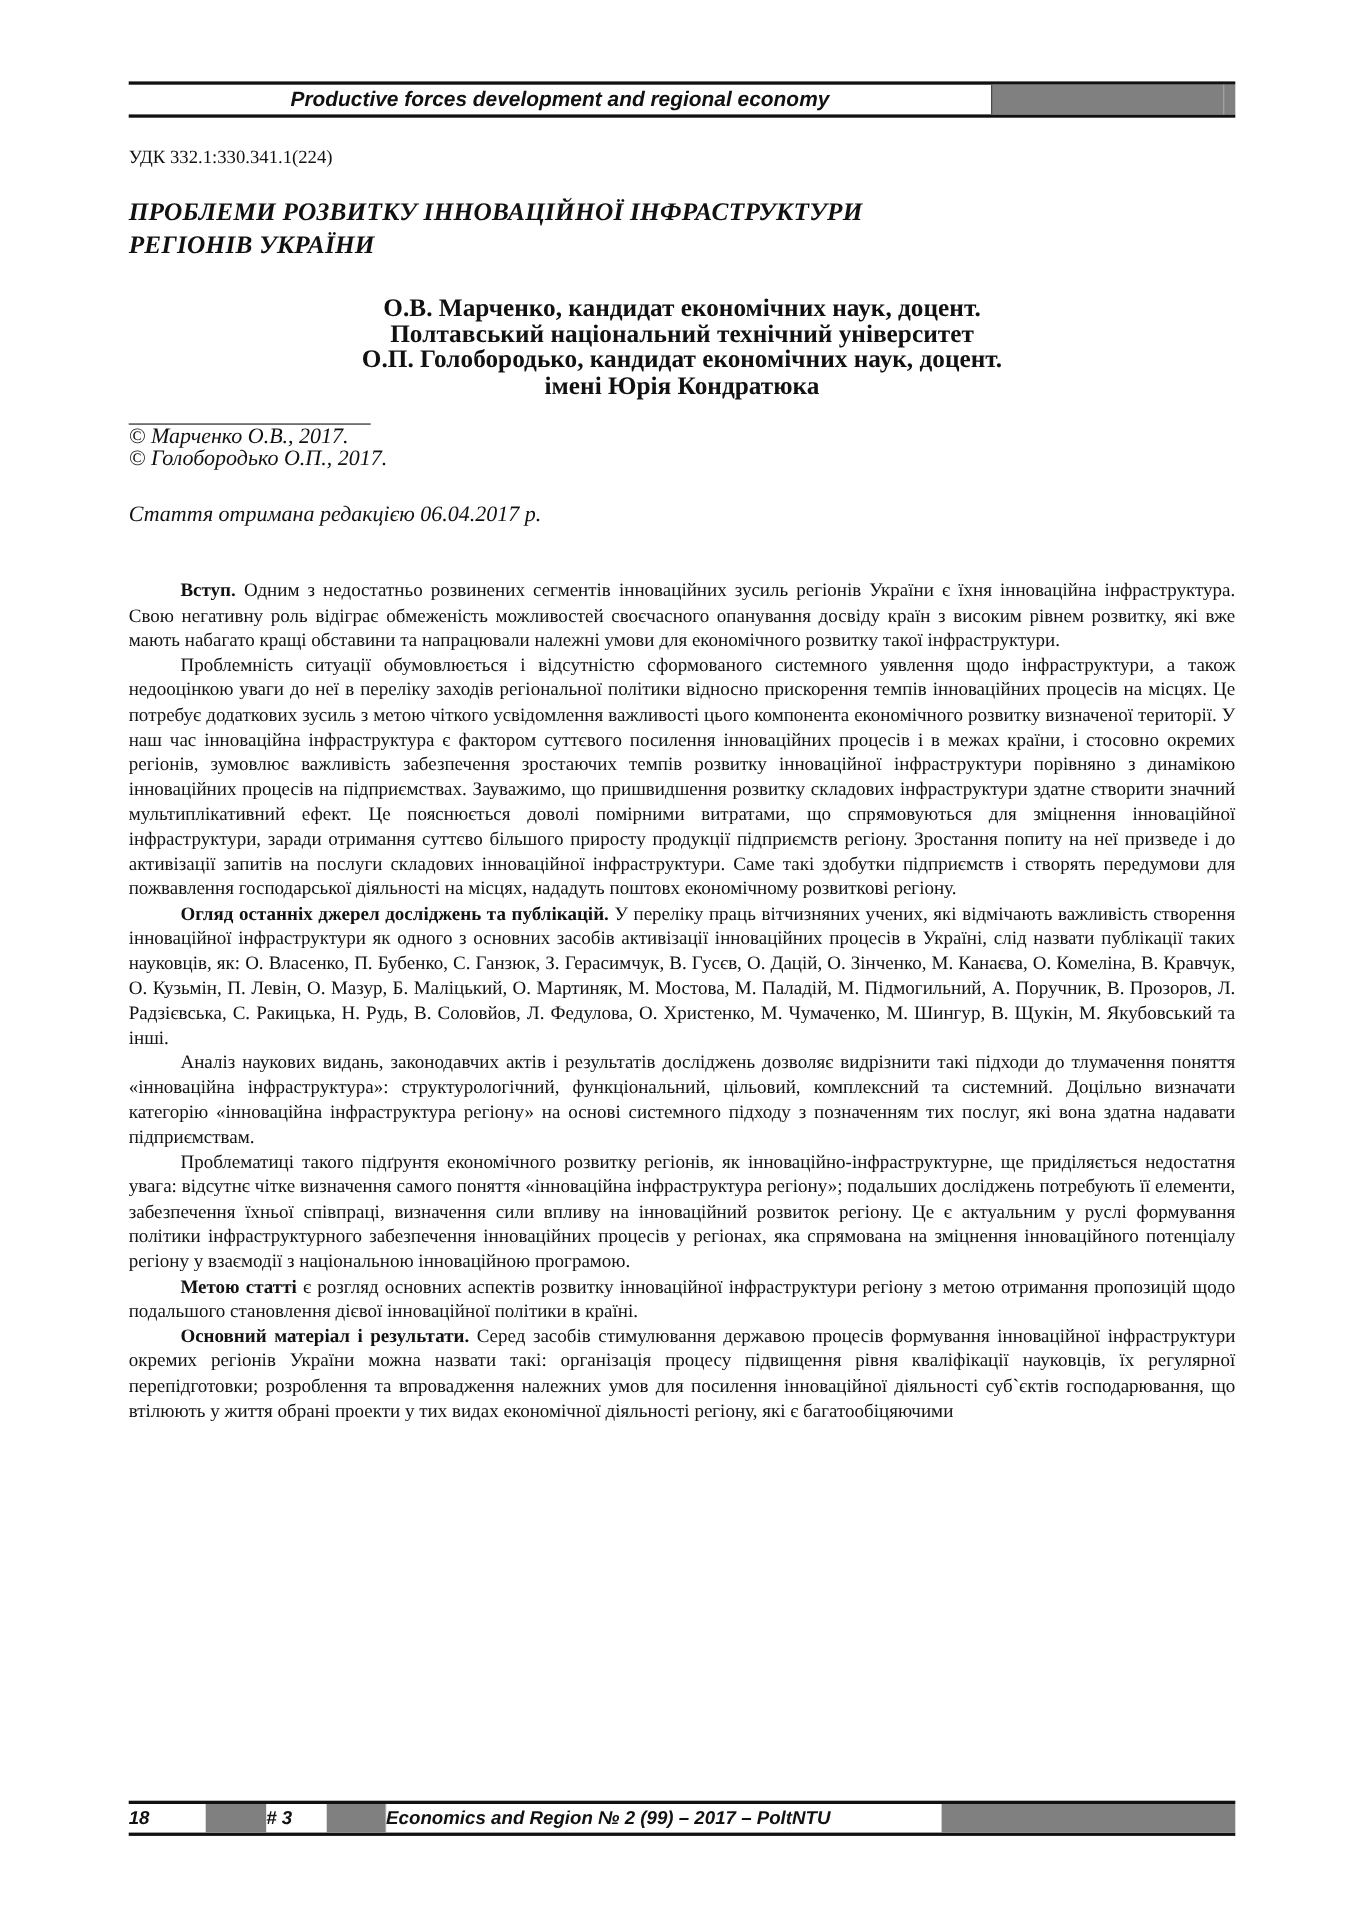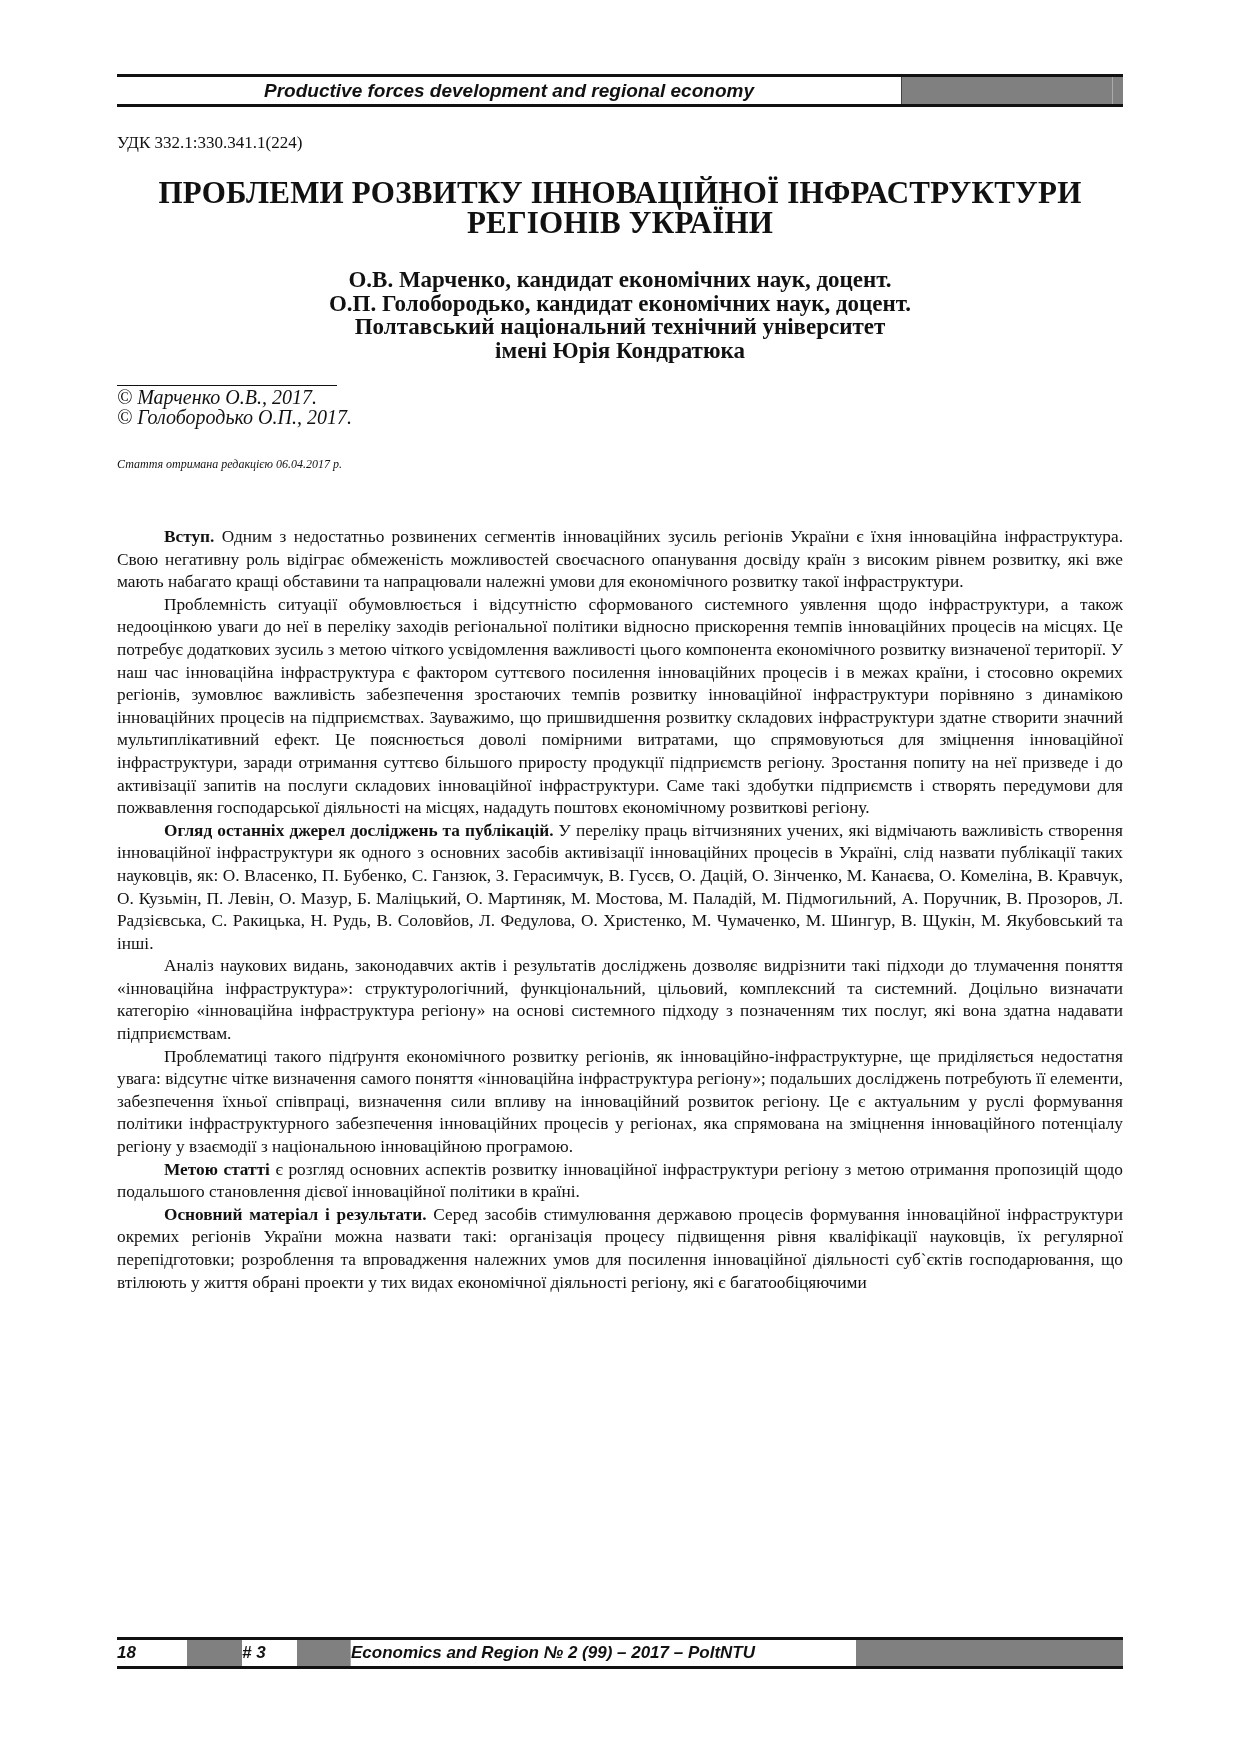--- a/index.html
+++ b/index.html
@@ -34,36 +34,36 @@
     .run-footer .issue { width: 55px; }
     .run-footer .g2 { width: 53px; background: #808080; border-right: 1px solid #aaa; }
     .run-footer .journal { width: 505px; }
     .run-footer .g3 { flex: 1; background: #808080; }
 
     .serif { font-family: "Liberation Serif", serif; }
 
     .udk { position: absolute; left: 117px; top: 133px; font-size: 17px; }
 
     .article-title {
-      position: absolute; left: 117px; top: 178px; width: 1006px; text-align: center;
-      font-weight: bold; font-size: 31px; line-height: 30px; letter-spacing: 0.2px;
+      position: absolute; left: 117px; top: 178px; width: 1006px; 
+      font-weight: bold; font-size: 23px; line-height: 30px; letter-spacing: 0.2px; font-style: italic;
     }
 
     .authors {
       position: absolute; left: 117px; top: 268px; width: 1006px; text-align: center;
       font-weight: bold; font-size: 23px; line-height: 23.5px;
     }
 
     .copyright {
       position: absolute; left: 117px; top: 385px; width: 220px;
       border-top: 1px solid #111; padding-top: 1px;
       font-style: italic; font-size: 20px; line-height: 20px;
     }
 
-    .received { position: absolute; left: 117px; top: 457px; font-style: italic; font-size: 12px; }
+    .received { position: absolute; left: 117px; top: 457px; font-style: italic; font-size: 20px; }
 
     .body-text {
       position: absolute; left: 117px; top: 526px; width: 1006px;
       font-size: 17.3px; line-height: 22.6px; text-align: justify;
     }
     .body-text p { margin: 0; text-indent: 47px; }
     .body-text b { font-weight: bold; }
   </style>
 </head>
 <body>
@@ -77,22 +77,22 @@
 
   <div class="udk serif">УДК 332.1:330.341.1(224)</div>
 
   <div class="article-title serif">
     <div>ПРОБЛЕМИ РОЗВИТКУ ІННОВАЦІЙНОЇ ІНФРАСТРУКТУРИ</div>
     <div>РЕГІОНІВ УКРАЇНИ</div>
   </div>
 
   <div class="authors serif">
     <div>О.В. Марченко, кандидат економічних наук, доцент.</div>
+    <div>Полтавський національний технічний університет</div>
     <div>О.П. Голобородько, кандидат економічних наук, доцент.</div>
-    <div>Полтавський національний технічний університет</div>
     <div>імені Юрія Кондратюка</div>
   </div>
 
   <div class="copyright serif">
     <div style="white-space:nowrap">© Марченко О.В., 2017.</div>
     <div style="white-space:nowrap">© Голобородько О.П., 2017.</div>
   </div>
 
   <div class="received serif">Стаття отримана редакцією 06.04.2017 р.</div>
 

